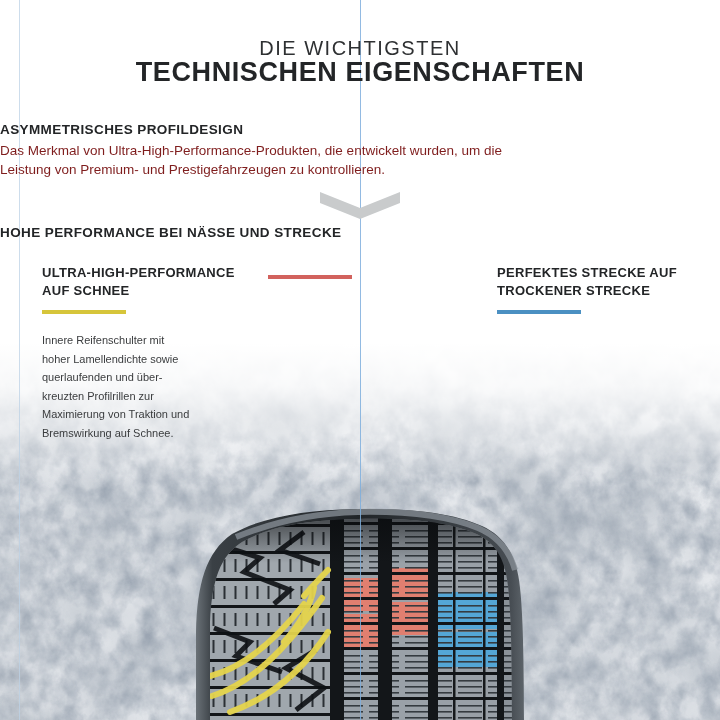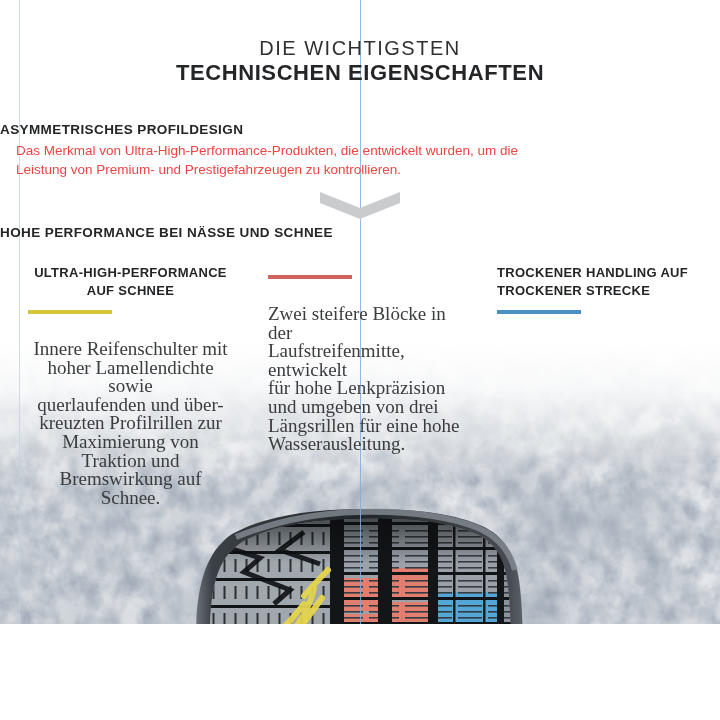--- a/index.html
+++ b/index.html
@@ -1,17 +1,17 @@
 <!DOCTYPE html>
 <html><head>
 <meta charset="utf-8">
 <style>
   html,body{margin:0;padding:0;}
   .page{
-    position:relative; width:720px; height:624px; background:#ffffff;
+    position:relative; width:720px; height:720px; background:#ffffff;
     overflow:hidden; font-family:"Liberation Sans", sans-serif; color:#2b2d2f;
   }
   
   .snow{position:absolute; left:0; top:308px; width:720px; height:412px;}
   .snow svg{display:block;}
   .snow-fade{
     position:absolute; left:0; top:0; width:720px; height:175px;
     background:linear-gradient(#ffffff 0%, #ffffff 20%, rgba(255,255,255,.88) 45%,
                rgba(255,255,255,.5) 72%, rgba(255,255,255,0) 100%);
   }
@@ -20,33 +20,33 @@
     background:radial-gradient(ellipse 50% 50% at 50% 55%, rgba(38,46,56,.45), rgba(38,46,56,0) 70%);
   }
   
   .tire{position:absolute; left:186px; top:500px;}
   
   .guides{position:absolute; left:0; top:0; pointer-events:none;}
   
   .content{position:absolute; left:0; top:0; width:720px;}
   .title{ text-align:center; padding-top:36px; }
   .title-l1{font-size:20px; font-weight:400; letter-spacing:1.5px; line-height:24px; color:#2e3032;}
-  .title-l2{font-size:22px; font-weight:700; letter-spacing:.6px; line-height:25px; color:#232527;}
+  .title-l2{font-size:27px; font-weight:700; letter-spacing:.6px; line-height:25px; color:#232527;}
   .intro{ text-align:left; }
   .intro .hd{margin-top:37px; font-size:13.5px; font-weight:700; letter-spacing:.4px; color:#232527;}
-  .intro .bd{margin-top:4px; font-size:13.5px; line-height:19px; color:#ef4444; white-space:pre-line;padding-left:16px;}
+  .intro .bd{margin-top:4px; font-size:13.5px; line-height:19px; color:#7f1d1d; white-space:pre-line;}
   .chev{ text-align:center; margin-top:13px; height:27px;}
   .intro2 .hd{margin-top:6px;}
   .features{position:relative; height:0;}
   .feature{position:absolute; top:24px; width:205px;}
-  .f1{left:28px;text-align:center;} .f2{left:268px;} .f3{left:497px;}
+  .f1{left:42px;} .f2{left:268px;} .f3{left:497px;}
   .feature .fh{font-size:13px; font-weight:700; letter-spacing:.3px; line-height:17.5px;
                color:#232527; white-space:pre-line;}
   .feature .rule{margin-top:11px; display:block;}
-  .feature .fb{margin-top:26px; font-size:19px; line-height:18.6px; color:#3a3c3e; white-space:pre-line;font-family:Liberation Serif, serif;}
+  .feature .fb{margin-top:17px; font-size:11px; line-height:18.6px; color:#3a3c3e; white-space:pre-line;}
 </style>
 </head>
 <body>
 
 <div class="page">
 
   <div class="snow">
     <svg width="720" height="412" viewBox="0 0 720 412" preserveAspectRatio="none">
       <defs>
         <filter id="snowF" x="0" y="0" width="100%" height="100%">
@@ -172,21 +172,21 @@
 Leistung von Premium- und Prestigefahrzeugen zu kontrollieren.</div>
     </div>
 
     <div class="chev">
       <svg width="80" height="27" viewBox="0 0 80 27">
         <polygon points="0,0 40,16 80,0 80,11 40,27 0,11" fill="#c9cbcc"></polygon>
       </svg>
     </div>
 
     <div class="intro intro2">
-      <div class="hd">HOHE PERFORMANCE BEI NÄSSE UND SCHNEE</div>
+      <div class="hd">HOHE PERFORMANCE BEI NÄSSE UND STRECKE</div>
     </div>
 
     <div class="features">
 
       <div class="feature f1">
         <div class="fh">ULTRA-HIGH-PERFORMANCE
 AUF SCHNEE</div>
         <svg class="rule" width="84" height="4">
           <rect width="84" height="4" fill="#d6c53a"></rect>
         </svg>
@@ -195,30 +195,24 @@
 querlaufenden und über-
 kreuzten Profilrillen zur
 Maximierung von Traktion und
 Bremswirkung auf Schnee.</div>
       </div>
 
       <div class="feature f2">
         <svg class="rule" width="84" height="4">
           <rect width="84" height="4" fill="#d2625d"></rect>
         </svg>
-        <div class="fb">Zwei steifere Blöcke in der
-Laufstreifenmitte, entwickelt
-für hohe Lenkpräzision
-und umgeben von drei
-Längsrillen für eine hohe
-Wasserausleitung.</div>
       </div>
 
       <div class="feature f3">
-        <div class="fh">TROCKENER HANDLING AUF
+        <div class="fh">PERFEKTES STRECKE AUF
 TROCKENER STRECKE</div>
         <svg class="rule" width="84" height="4">
           <rect width="84" height="4" fill="#4b90c2"></rect>
         </svg>
       </div>
 
     </div>
   </div>
 </div>
 

